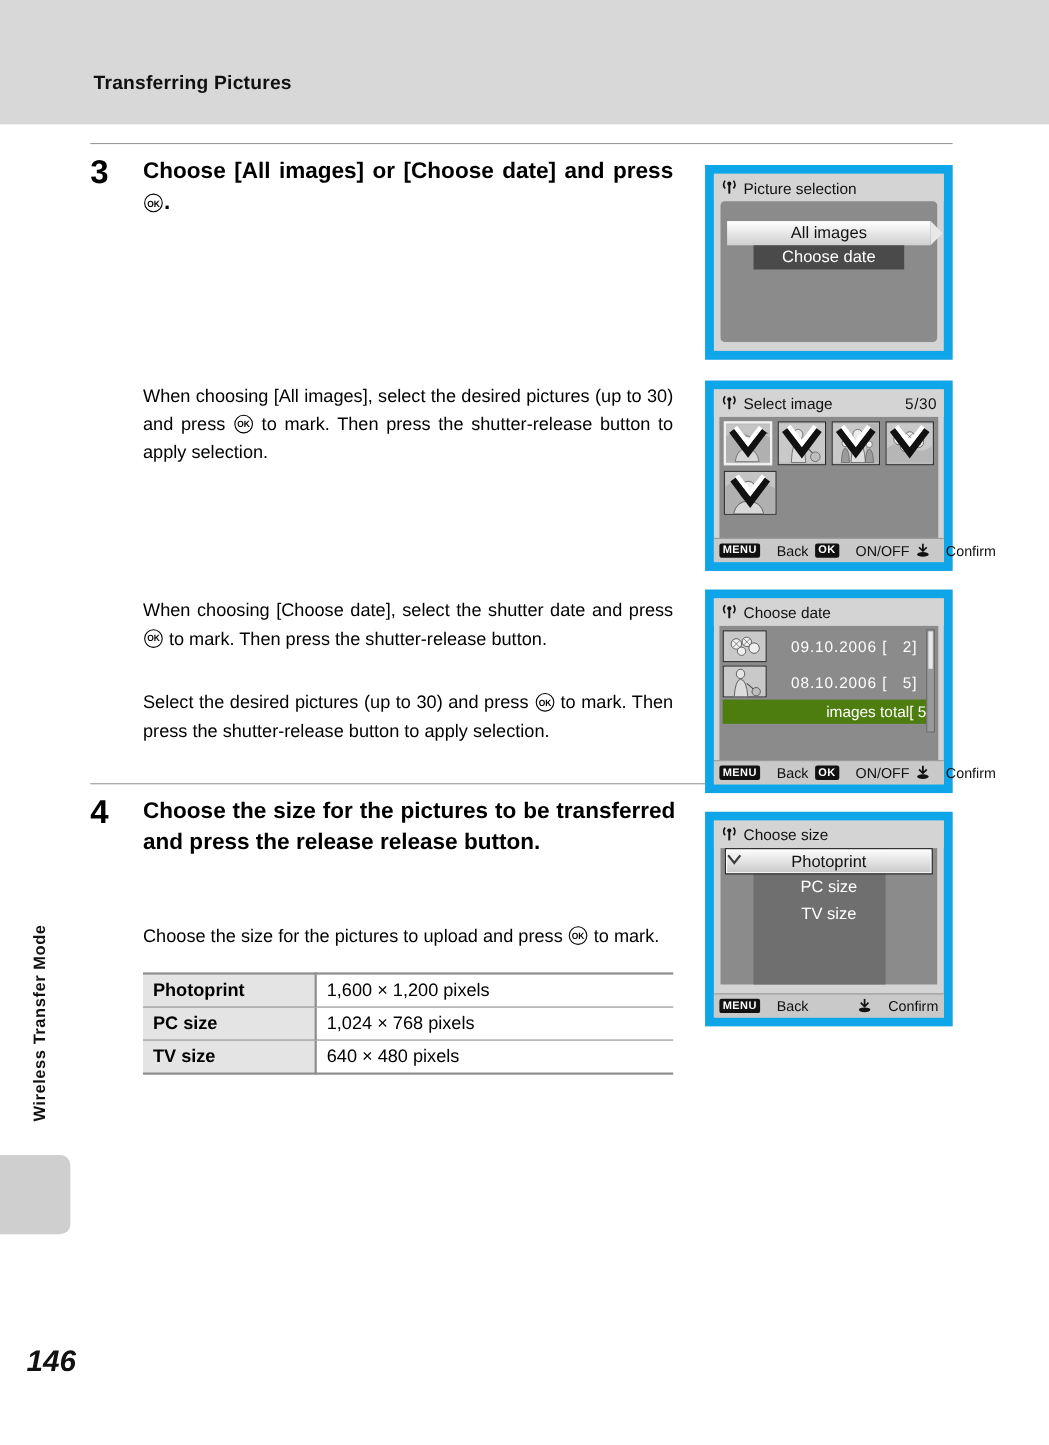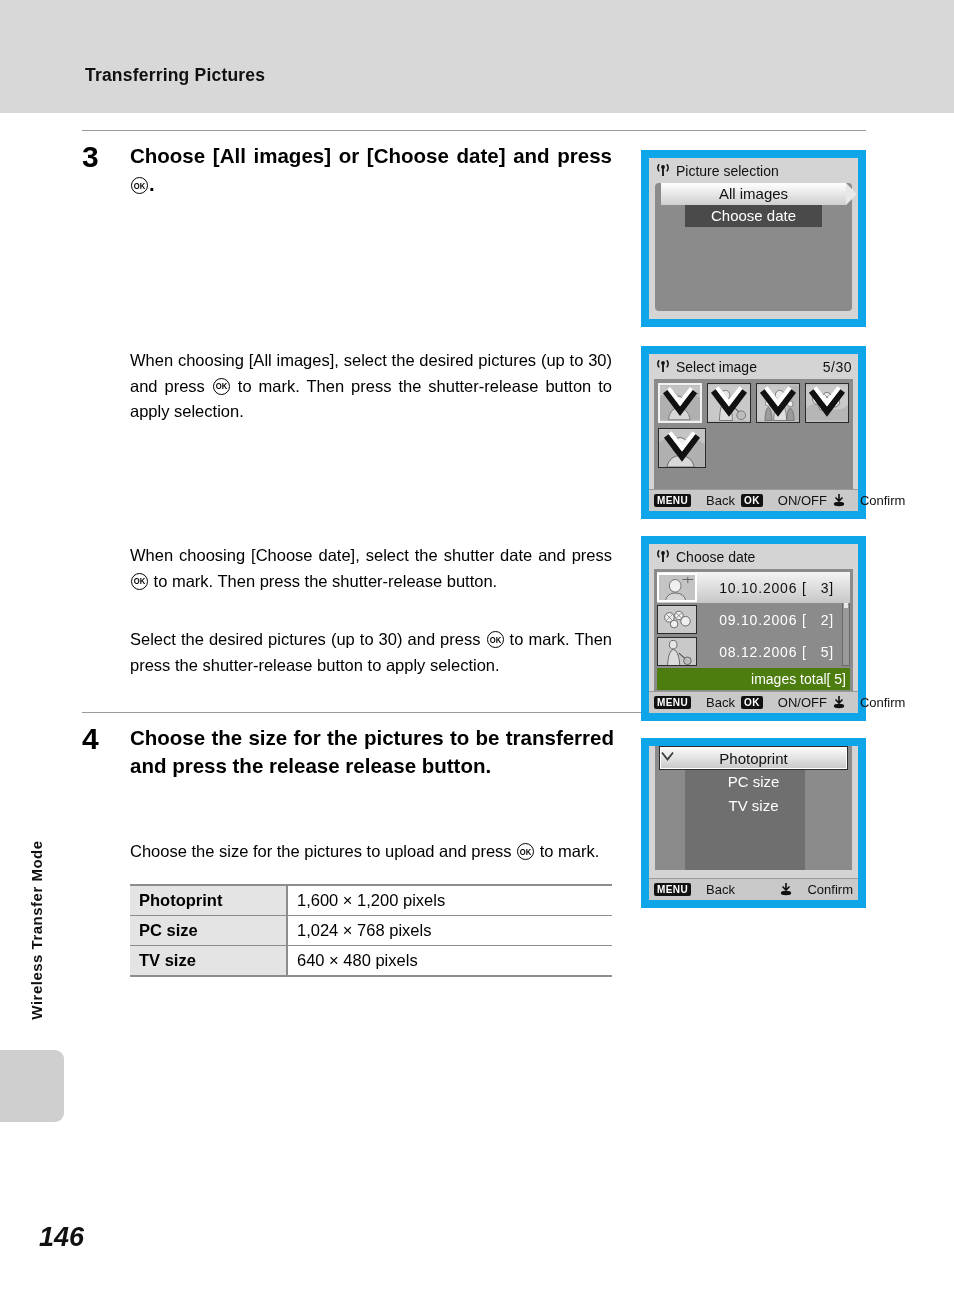--- a/index.html
+++ b/index.html
@@ -34,21 +34,21 @@
     position:absolute; left:-67px; top:915px;
     width:220px; height:30px;
     transform: rotate(-90deg);
     transform-origin:center center;
     font-size:15px; font-weight:bold; letter-spacing:.5px;
     color:#111; text-align:center; white-space:nowrap;
   }
 
   
   .page-number {
-    position:absolute; left:39px; top:1222px;
+    position:absolute; left:24px; top:1222px;
     font-size:27px; font-style:italic; font-weight:bold; color:#111;
   }
 
   
   .rule { position:absolute; left:82px; width:784px; height:1px; background:#9a9a9a; }
   .rule.r1 { top:130px; }
   .rule.r2 { top:712px; }
 
   
   .step { position:absolute; }
@@ -117,21 +117,21 @@
     padding:0 6px; background:#d4d4d4; font-size:14px; color:#111;
   }
   .lcd-title .tt { flex:1; }
   .lcd-title .cnt { font-size:14px; letter-spacing:0.5px; }
 
   .wifi-icon { width:16px; height:15px; flex:0 0 16px; }
 
   
   .ps-body {
     margin:0 6px 8px 6px; height:128px; background:#8b8b8b;
-    border-radius:4px; position:relative; 
+    border-radius:4px; position:relative; padding-top:18px;
   }
   .ps-item {
     height:22px; line-height:22px; font-size:15px; text-align:center;
     position:relative;
   }
   .ps-item.sel {
     background:linear-gradient(#ffffff,#cfcfcf);
     color:#111; margin:0 6px 0 6px;
   }
   .ps-item.sel::after {
@@ -406,35 +406,20 @@
       <circle cx="8" cy="4" r="1.9" fill="#111"></circle>
       <path d="M4.2 1.2 A6 6 0 0 0 4.2 8.4" stroke="#111" stroke-width="1.5" fill="none"></path>
       <path d="M11.8 1.2 A6 6 0 0 1 11.8 8.4" stroke="#111" stroke-width="1.5" fill="none"></path>
     </svg>
     <span class="tt">Choose date</span>
   </div>
   <div class="cd-body">
     <div class="cd-scroll">
         <i></i>
       </div>
-    <div class="cd-row sel">
-      <div class="cd-thumb">
-        <svg viewBox="0 0 40 29">
-          <rect width="40" height="29" fill="#c4c4c4"></rect>
-          <ellipse cx="18" cy="12" rx="6.5" ry="7" fill="#efefef" stroke="#4a4a4a" stroke-width="0.8"></ellipse>
-          <path d="M7 29 Q9 20 18 20 Q28 20 30 29Z" fill="#d6d6d6" stroke="#4a4a4a" stroke-width="0.8"></path>
-          <path d="M26 5 L38 5 M32 2 L32 9" stroke="#5a5a5a" stroke-width="1"></path>
-        </svg>
-      </div>
-      <div class="cd-text">
-        <span>10.10.2006</span>
-        <span>[</span>
-        &nbsp;&nbsp;<span>3]</span>
-      </div>
-    </div>
     <div class="cd-row">
       <div class="cd-thumb">
         <svg viewBox="0 0 40 29">
           <rect width="40" height="29" fill="#c9c9c9"></rect>
           <g fill="#efefef" stroke="#4a4a4a" stroke-width="0.8">
             <circle cx="12" cy="12" r="5"></circle>
               <circle cx="22" cy="10" r="4.5"></circle>
               <circle cx="29" cy="16" r="5"></circle>
             <circle cx="17" cy="19" r="4"></circle>
           </g>
@@ -454,21 +439,21 @@
       <div class="cd-thumb">
         <svg viewBox="0 0 40 29">
           <rect width="40" height="29" fill="#c9c9c9"></rect>
           <ellipse cx="16" cy="7" rx="4" ry="4.5" fill="#e6e6e6" stroke="#4a4a4a" stroke-width="0.8"></ellipse>
           <path d="M10 29 Q11 13 16 12 Q22 13 23 29Z" fill="#dcdcdc" stroke="#4a4a4a" stroke-width="0.8"></path>
           <path d="M22 16 L29 22" stroke="#4a4a4a" stroke-width="1.1" fill="none"></path>
           <ellipse cx="31" cy="24" rx="4" ry="4" fill="#bdbdbd" stroke="#4a4a4a" stroke-width="0.8"></ellipse>
         </svg>
       </div>
       <div class="cd-text">
-        <span>08.12.2006</span>
+        <span>08.10.2006</span>
         <span>[</span>
         &nbsp;&nbsp;<span>5]</span>
       </div>
     </div>
     <div class="cd-total">
       <span>images total</span><span>[    5]</span>
     </div>
   </div>
   <div class="lcd-bar">
     <span class="bar-item">
@@ -483,20 +468,29 @@
       <svg width="12" height="13" viewBox="0 0 12 13">
         <path d="M6 0 L6 6 M2.5 3.5 L6 7 L9.5 3.5" stroke="#111" stroke-width="1.6" fill="none"></path>
         <ellipse cx="6" cy="10" rx="5.2" ry="2.2" fill="#111"></ellipse>
       </svg>
       <span>Confirm</span>
     </span>
   </div>
 </div>
 
 <div class="lcd lcd4">
+  <div class="lcd-title">
+    <svg class="wifi-icon" viewBox="0 0 16 15">
+      <rect x="7.1" y="4" width="1.8" height="9" fill="#111"></rect>
+      <circle cx="8" cy="4" r="1.9" fill="#111"></circle>
+      <path d="M4.2 1.2 A6 6 0 0 0 4.2 8.4" stroke="#111" stroke-width="1.5" fill="none"></path>
+      <path d="M11.8 1.2 A6 6 0 0 1 11.8 8.4" stroke="#111" stroke-width="1.5" fill="none"></path>
+    </svg>
+    <span class="tt">Choose size</span>
+  </div>
   <div class="cs-body">
     <div class="cs-col"></div>
     <svg class="cs-mark" viewBox="0 0 13 13">
       <path d="M1 2.5 L6.5 9.5 L12 2.5" fill="none" stroke="#3c3c3c" stroke-width="1.9"></path>
       <path d="M2 1 L6.5 6 L11 1" fill="none" stroke="#f0f0f0" stroke-width="1.3"></path>
     </svg>
     <div class="cs-row sel">
       <span>Photoprint</span>
     </div>
     <div class="cs-row">

